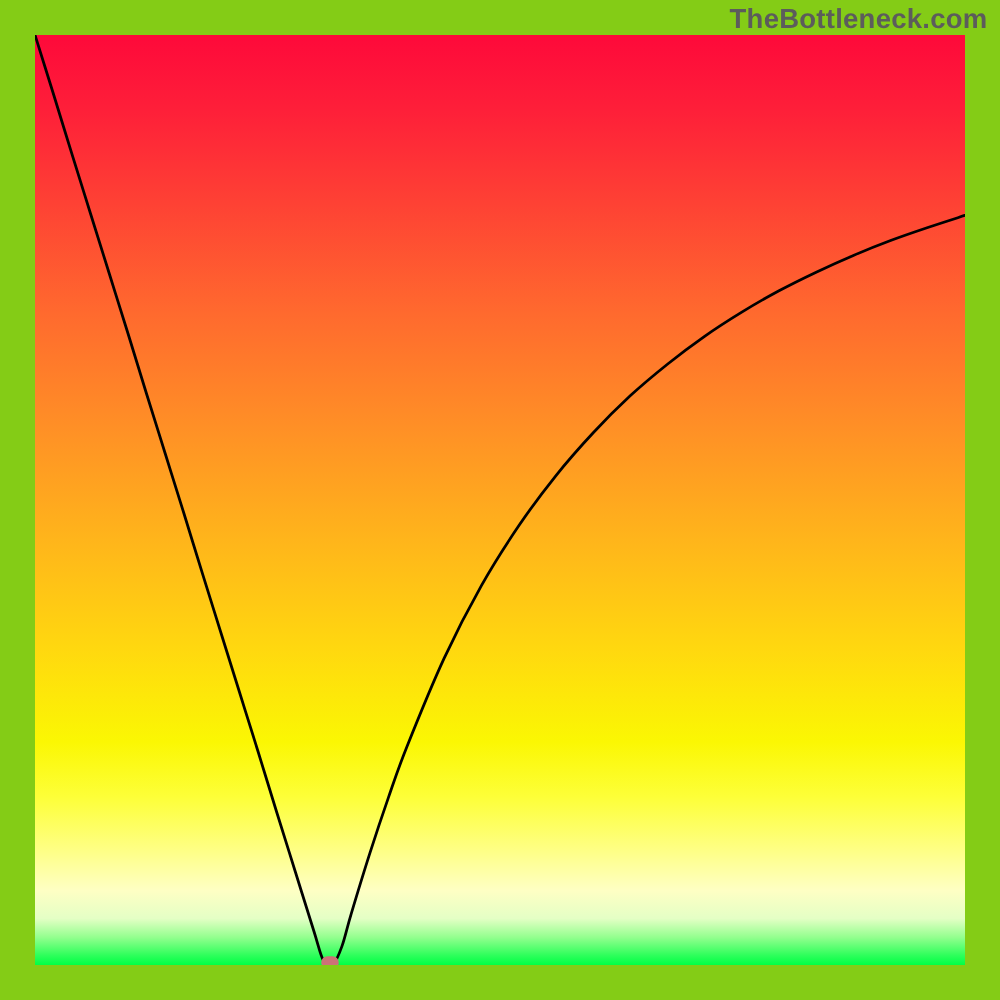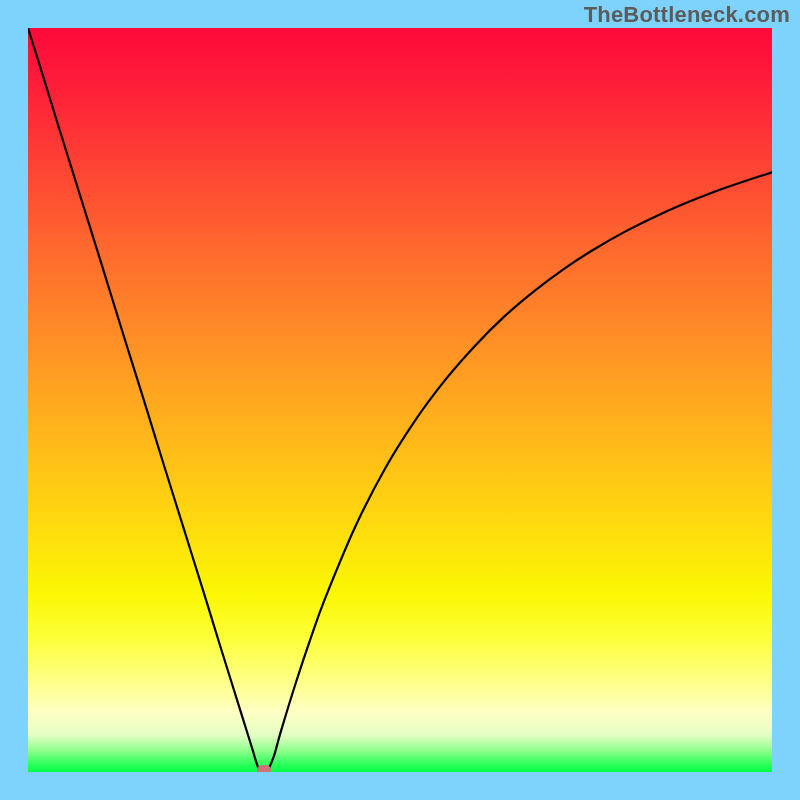--- a/index.html
+++ b/index.html
@@ -7,21 +7,21 @@
     padding: 0;
     width: 800px;
     height: 800px;
     background: #000;
     font-family: Arial, Helvetica, sans-serif;
   }
   .frame {
     position: relative;
     width: 800px;
     height: 800px;
-    background: #7dd3fc;
+    background: #84cc16;
   }
   .watermark {
     position: absolute;
     top: 2px;
     right: 10px;
     color: #5c5c5c;
     font-size: 22px;
     font-weight: 600;
     letter-spacing: 0.2px;
     z-index: 5;

